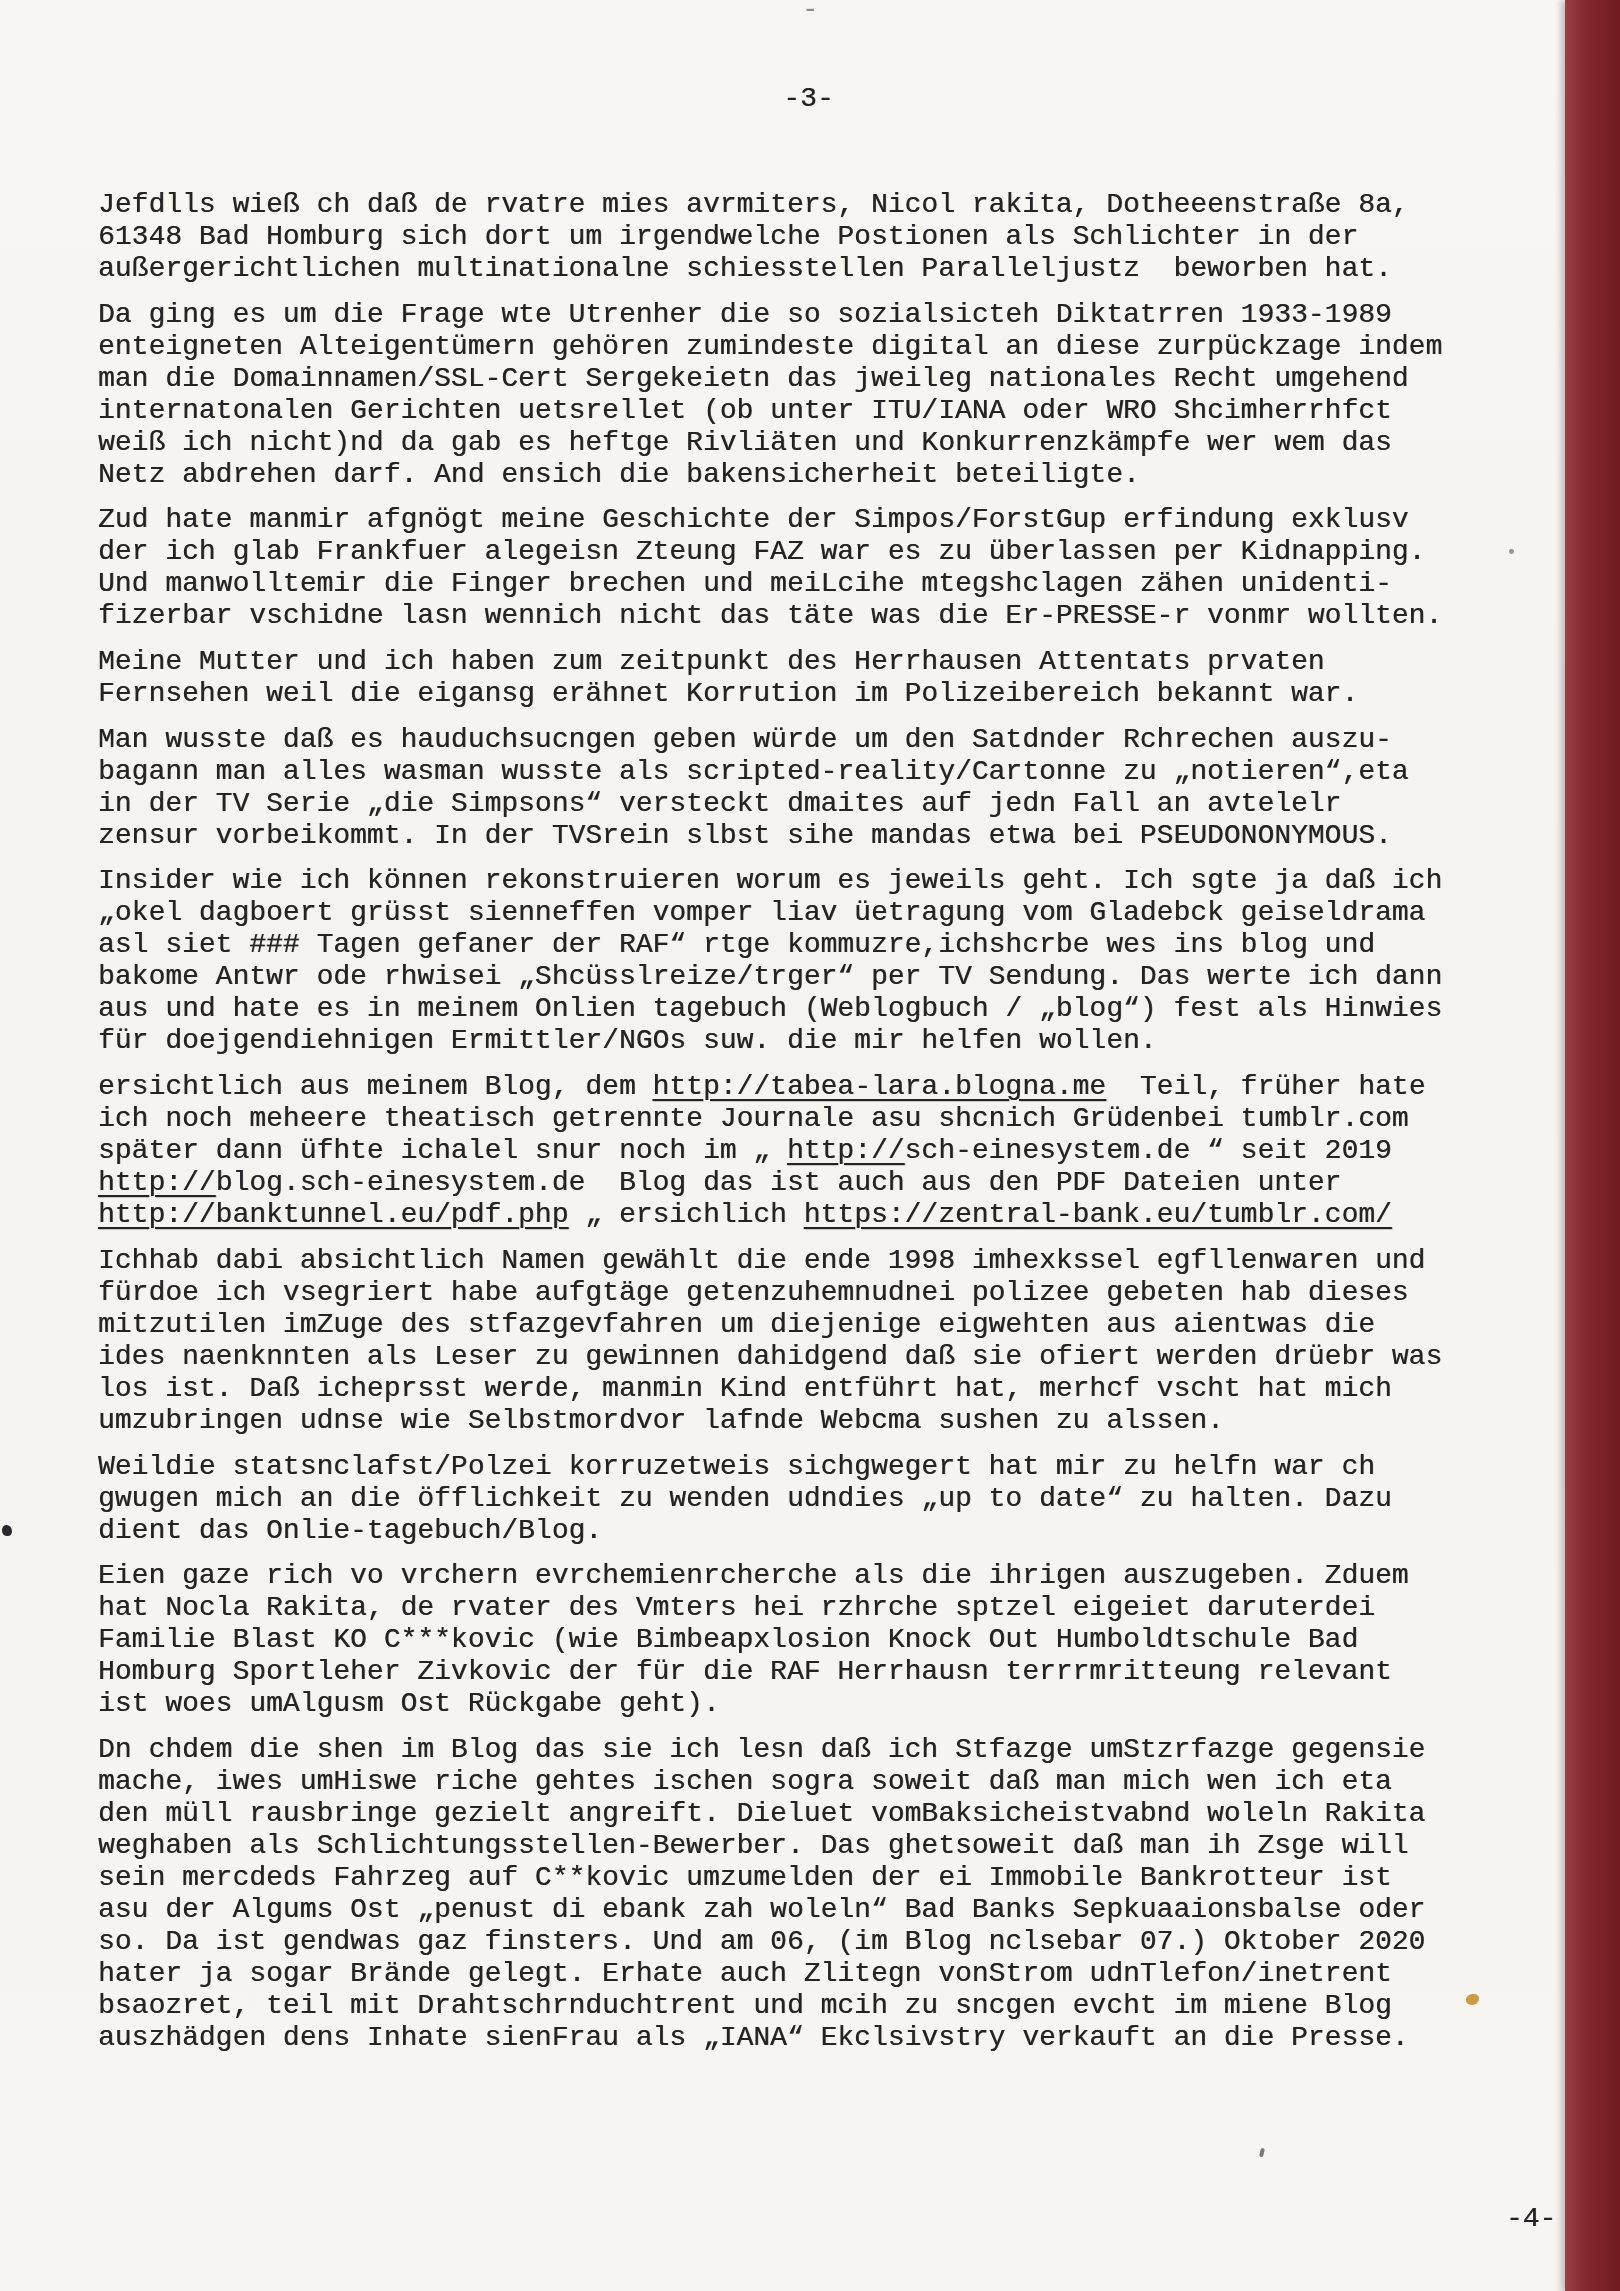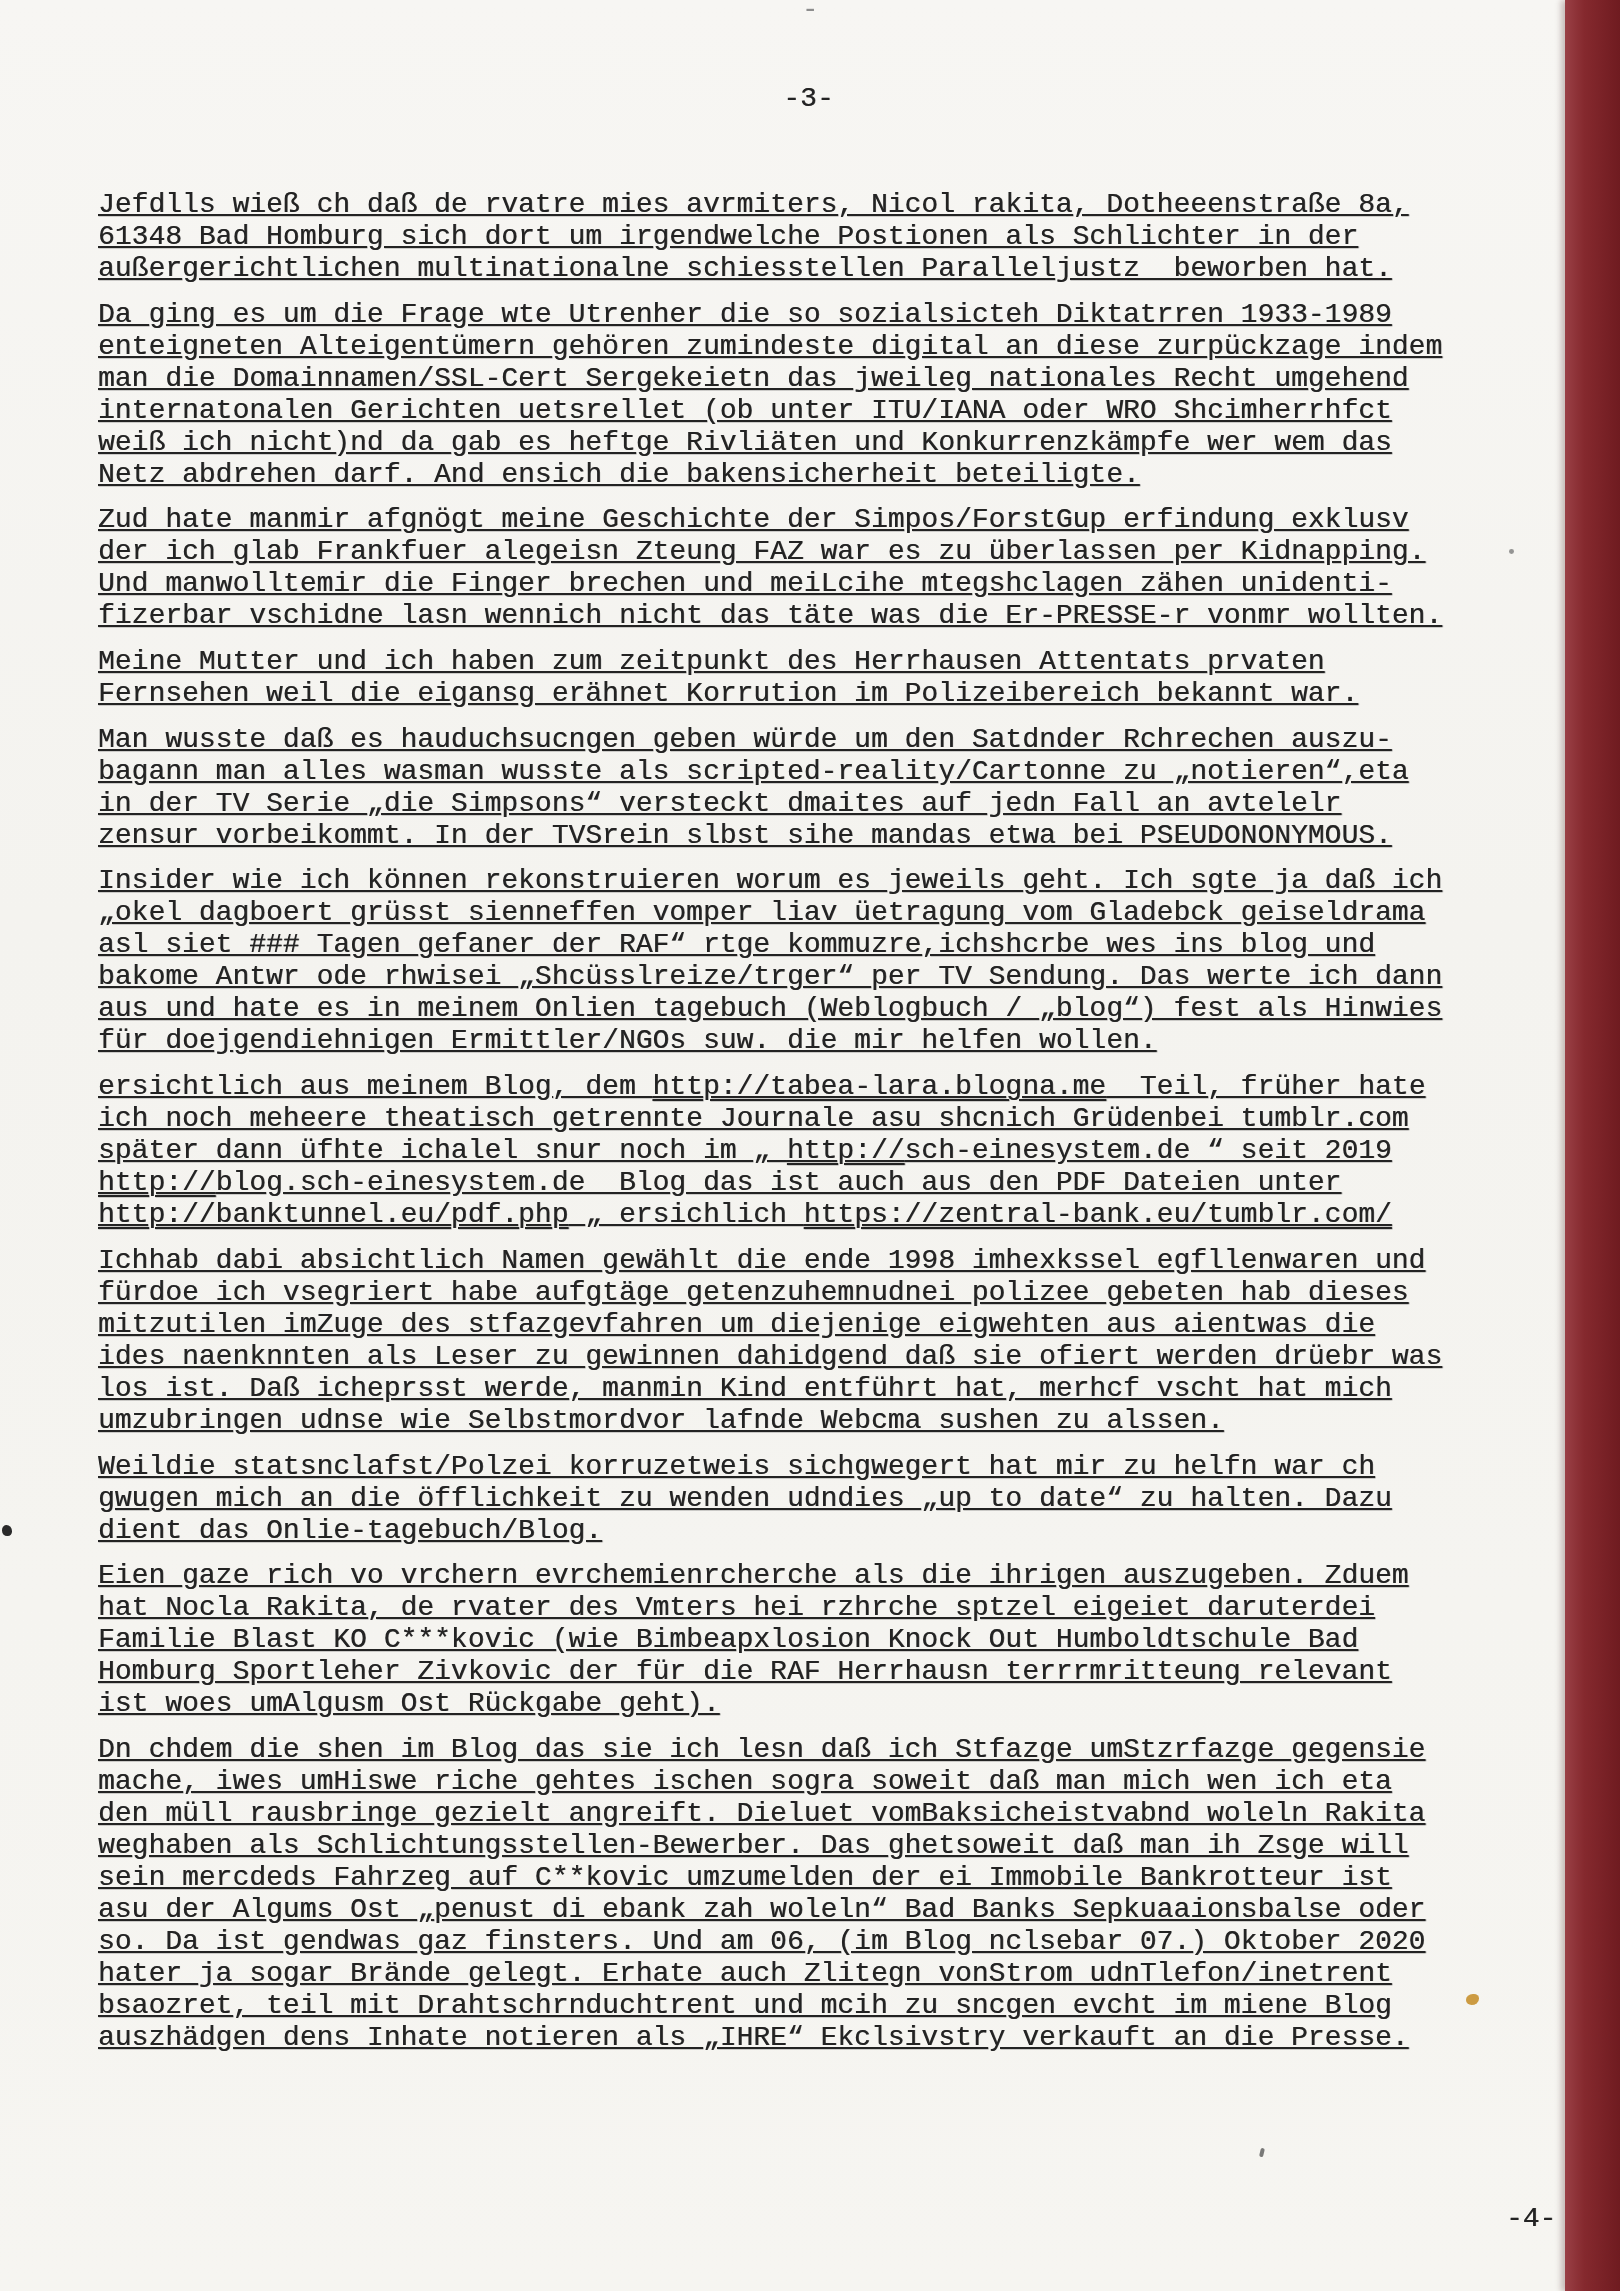--- a/index.html
+++ b/index.html
@@ -20,21 +20,21 @@
     width: 1421px;
     color: #232323;
     font-size: 28px;
     line-height: 32px;
     text-shadow: 0.5px 0.3px 0 rgba(25,25,25,0.65);
   }
   .page-num-top {
     text-align: center;
     margin-bottom: 74px;
   }
-  .paragraph { margin-bottom: 13.7px; text-decoration: underline; }
+  .paragraph { margin-bottom: 13.7px; }
   .line { white-space: pre; height: 32px; }
   .u {
     text-decoration: underline;
     text-decoration-thickness: 2px;
     text-underline-offset: 4.9px;
     text-align: center;
   }
   .page-num-bottom {
     position: absolute;
     left: 1506px; top: 2203px;
@@ -152,21 +152,21 @@
         <div class="paragraph">
           <div class="line"><span>Dn chdem die shen im Blog das sie ich lesn daß ich Stfazge umStzrfazge gegensie</span></div>
           <div class="line"><span>mache, iwes umHiswe riche gehtes ischen sogra soweit daß man mich wen ich eta</span></div>
           <div class="line"><span>den müll rausbringe gezielt angreift. Dieluet vomBaksicheistvabnd woleln Rakita</span></div>
           <div class="line"><span>weghaben als Schlichtungsstellen-Bewerber. Das ghetsoweit daß man ih Zsge will</span></div>
           <div class="line"><span>sein mercdeds Fahrzeg auf C**kovic umzumelden der ei Immobile Bankrotteur ist</span></div>
           <div class="line"><span>asu der Algums Ost „penust di ebank zah woleln“ Bad Banks Sepkuaaionsbalse oder</span></div>
           <div class="line"><span>so. Da ist gendwas gaz finsters. Und am 06, (im Blog nclsebar 07.) Oktober 2020</span></div>
           <div class="line"><span>hater ja sogar Brände gelegt. Erhate auch Zlitegn vonStrom udnTlefon/inetrent</span></div>
           <div class="line"><span>bsaozret, teil mit Drahtschrnduchtrent und mcih zu sncgen evcht im miene Blog</span></div>
-          <div class="line"><span>auszhädgen dens Inhate notieren als „IHRE“ Ekclsivstry verkauft an die Presse.</span></div>
+          <div class="line"><span>auszhädgen dens Inhate sienFrau als „IANA“ Ekclsivstry verkauft an die Presse.</span></div>
         </div>
       </div>
   </div>
 
   <div class="page-num-bottom">-4-</div>
 
   <div class="red-stripe"></div>
 
   <div class="speck speck-gold"></div>
   <div class="speck speck-black"></div>

